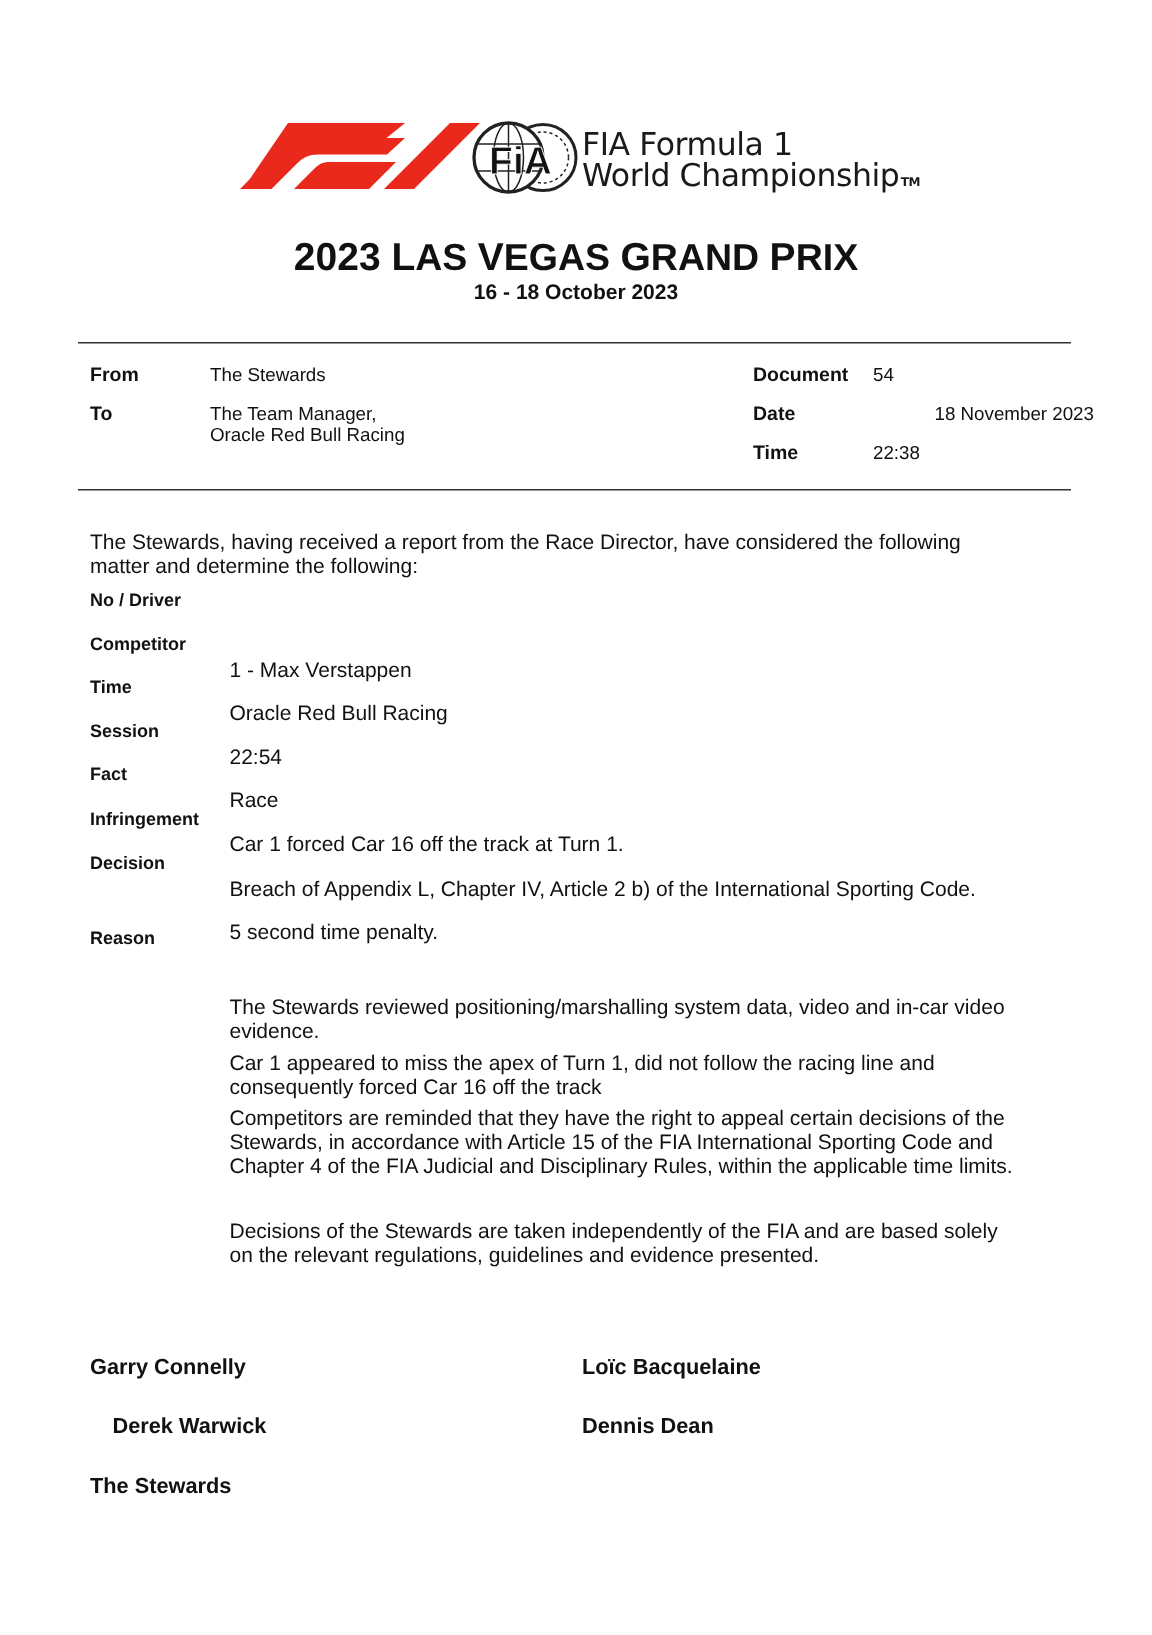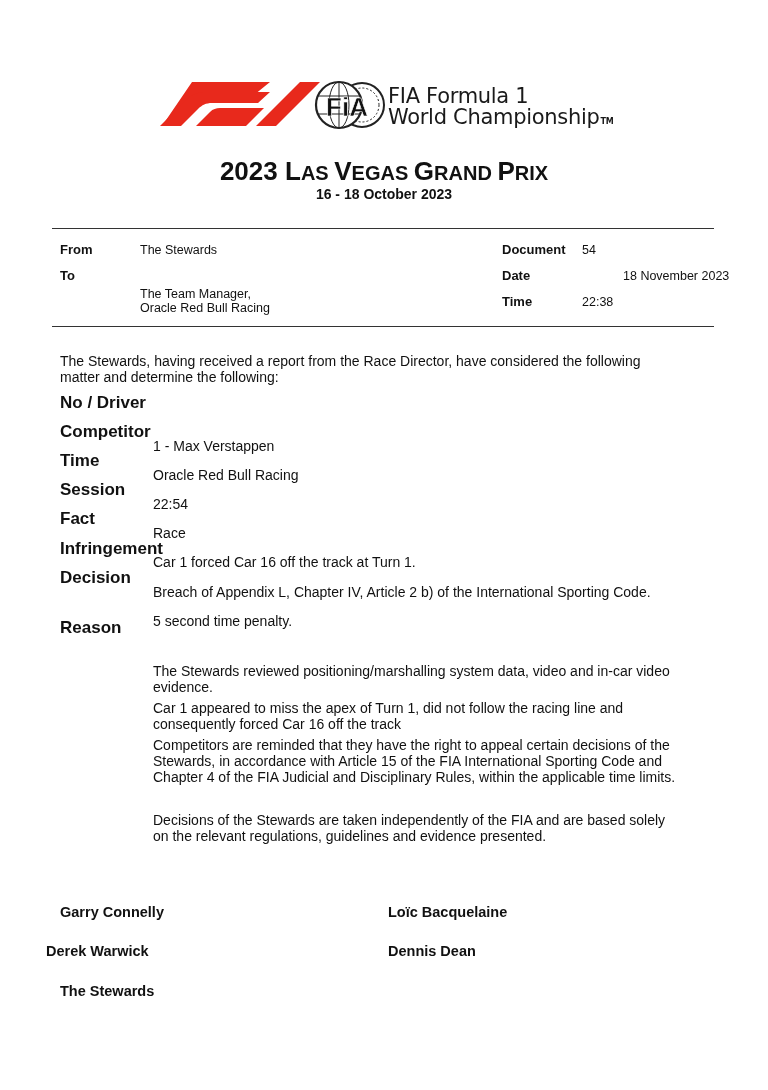--- a/index.html
+++ b/index.html
@@ -10,33 +10,33 @@
   
   #logo-f1 { left: 160px; top: 82px; width: 160px; height: 44px; }
   #logo-fia { left: 314px; top: 80px; width: 72px; height: 50px; }
   .logo-text { left: 388px; font-family: "DejaVu Sans", sans-serif; color: #1a1a1a; letter-spacing: -0.3px; }
   #logo-line1 { top: 84px; font-size: 21px; }
   #logo-line2 { top: 105px; font-size: 21px; }
   #logo-tm { font-size: 8px; font-weight: bold; vertical-align: baseline; margin-left: 1px; }
 
   
   #title { left: 0; width: 768px; top: 156px; text-align: center; font-weight: bold; font-size: 26px; color: #111; }
-  #title .sc { font-size: 20px; margin-top: 44px; }
+  #title .sc { font-size: 25px; margin-top: 44px; }
   #dates { left: 0; width: 768px; top: 186px; text-align: center; font-weight: bold; font-size: 14px; }
 
   
   .hr { left: 52px; width: 662px; height: 0; border-top: 1.5px solid #333; }
   #hr-top { top: 228px; }
   #hr-bottom { top: 326px; }
   .hlabel { font-weight: bold; font-size: 13px; }
   .hvalue { font-size: 12.5px; line-height: 14px; }
 
   
   .para { left: 60px; width: 650px; font-size: 14px; line-height: 16px; }
-  .flabel { left: 60px; font-weight: bold; font-size: 17px; }
+  .flabel { left: 60px; font-weight: bold; font-size: 12px; }
   .fvalue { left: 153px; width: 560px; font-size: 14px; line-height: 16px; margin-top: 44px; }
 
   
   .sig { font-weight: bold; font-size: 14.5px; }
 </style>
 </head>
 <body>
 
 <svg id="logo-f1" class="abs" viewBox="0 0 160 44">
   <path d="M30 0 H108 L92 13 H42 C34 13 30 15 24 20 L0 44 H-2 L0 44 H0 Z" fill="#e8291c" transform="translate(2,0)"></path>
@@ -60,21 +60,21 @@
 <div id="logo-line2" class="abs logo-text"><span>World Championship</span><span id="logo-tm">TM</span></div>
 
 <div id="title" class="abs"><span>2023 </span><span>L</span><span class="sc">AS </span><span>V</span><span class="sc">EGAS </span><span>G</span><span class="sc">RAND </span><span>P</span><span class="sc">RIX</span></div>
 <div id="dates" class="abs">16 - 18 October 2023</div>
 
 <div id="hr-top" class="abs hr"></div>
 
 <div class="abs hlabel" style="left:60px; top:242px;">From</div>
 <div class="abs hvalue" style="left:140px; top:243px;">The Stewards</div>
 <div class="abs hlabel" style="left:60px; top:268px;">To</div>
-<div class="abs hvalue" style="left:140px; top:269px;margin-top:18px;">
+<div class="abs hvalue" style="left:140px; top:269px;">
   <div>The Team Manager,</div>
   <div>Oracle Red Bull Racing</div>
 </div>
 
 <div class="abs hlabel" style="left:502px; top:242px;">Document</div>
 <div class="abs hvalue" style="left:582px; top:243px;">54</div>
 <div class="abs hlabel" style="left:502px; top:268px;">Date</div>
 <div class="abs hvalue" style="left:582px; top:269px;margin-left:41px;">18 November 2023</div>
 <div class="abs hlabel" style="left:502px; top:294px;">Time</div>
 <div class="abs hvalue" style="left:582px; top:295px;">22:38</div>
@@ -126,15 +126,15 @@
   </div>
 </div>
 
 <div class="abs fvalue" style="top:768px;">
   <div>Decisions of the Stewards are taken independently of the FIA and are based solely</div>
   <div>on the relevant regulations, guidelines and evidence presented.</div>
 </div>
 
 <div class="abs sig" style="left:60px; top:904px;">Garry Connelly</div>
 <div class="abs sig" style="left:388px; top:904px;text-align:center;">Loïc Bacquelaine</div>
-<div class="abs sig" style="left:46px; top:943px;">Derek Warwick</div>
+<div class="abs sig" style="left:75px; top:943px;">Derek Warwick</div>
 <div class="abs sig" style="left:388px; top:943px;">Dennis Dean</div>
 <div class="abs sig" style="left:60px; top:983px;">The Stewards</div>
 
 </body></html>

